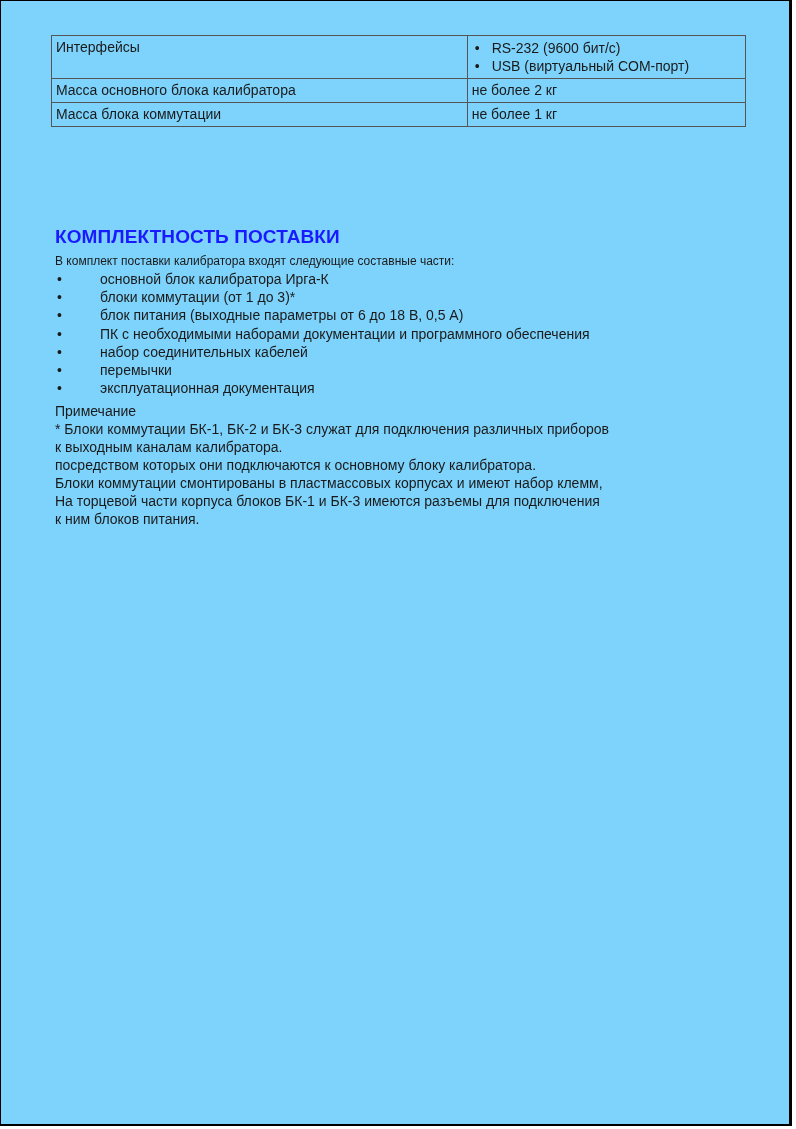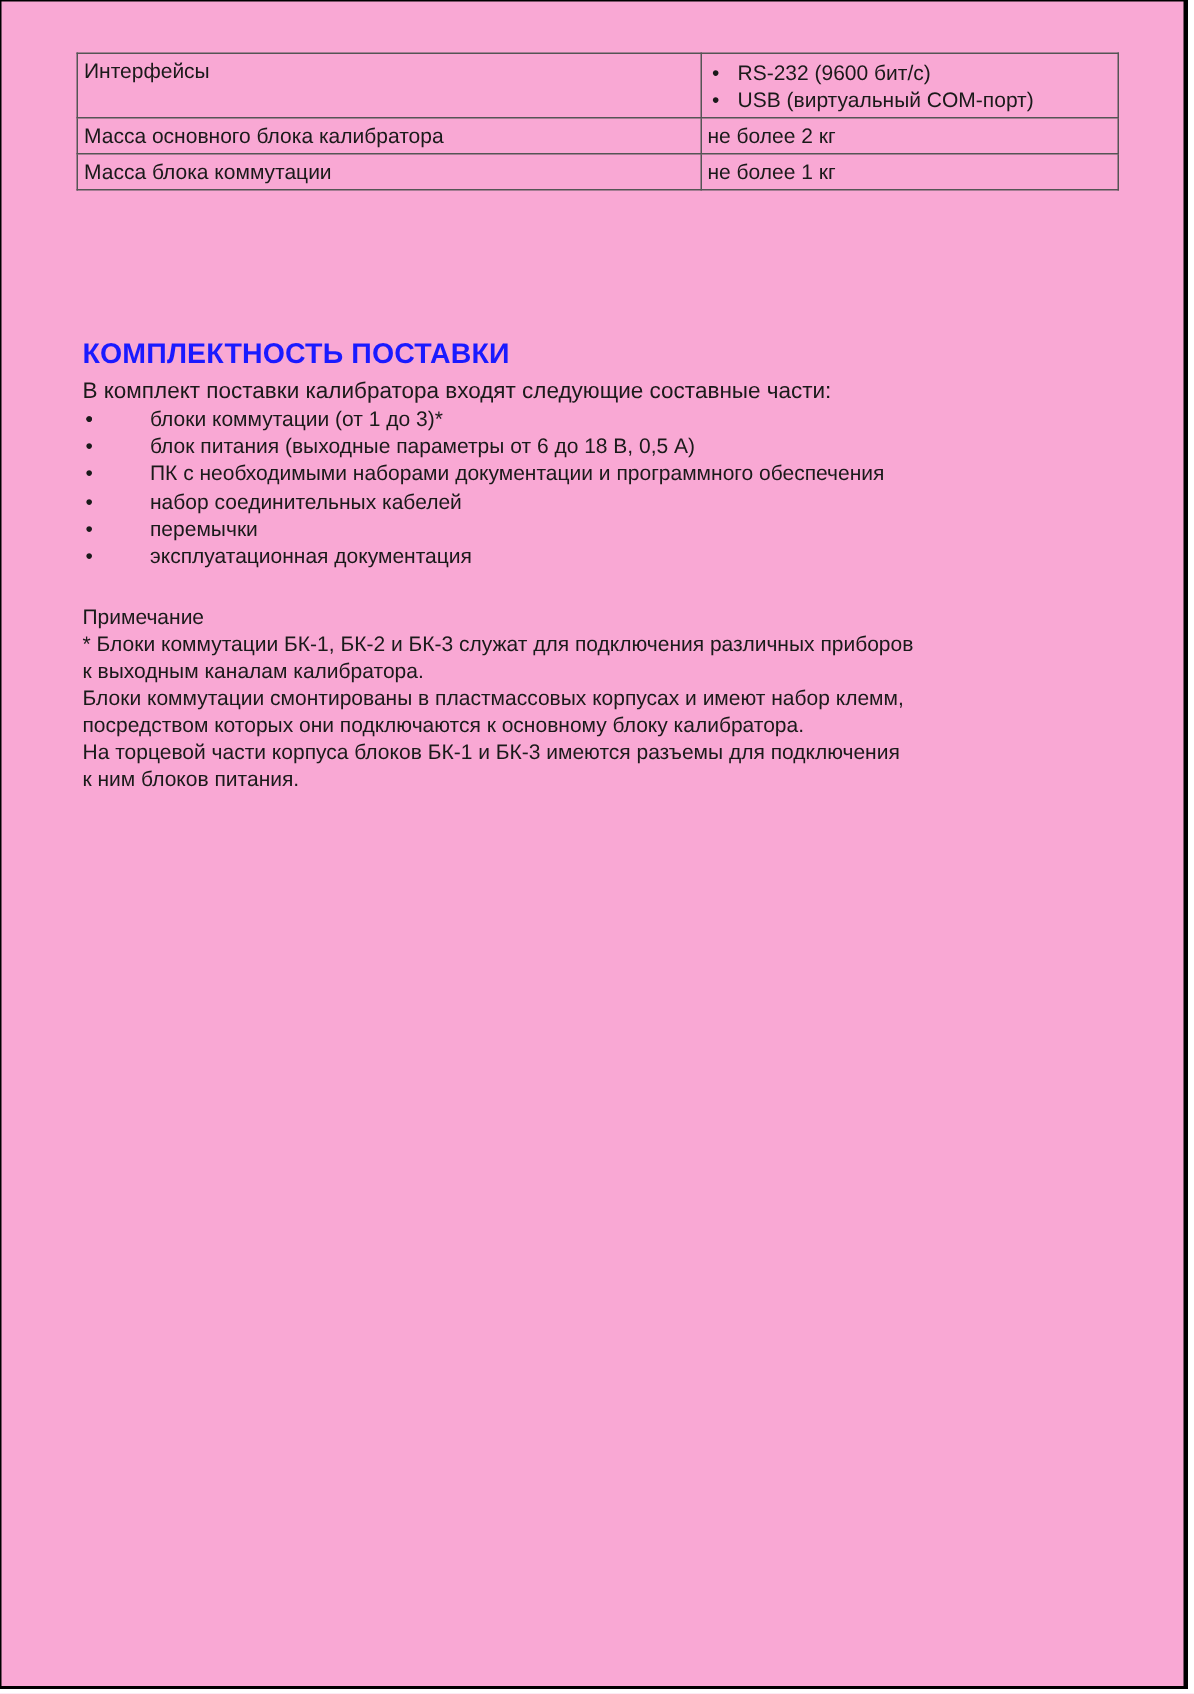--- a/index.html
+++ b/index.html
@@ -19,21 +19,21 @@
     position: absolute;
     left: 0;
     top: 0;
     width: 792px;
     height: 1126px;
     border-left: 1px solid #000;
     border-top: 1px solid #000;
     border-right: 3px solid #000;
     border-bottom: 2px solid #000;
     box-sizing: border-box;
-    background: #f9a8d4;
+    background: #7dd3fc;
   }
   .specs-table {
     position: absolute;
     left: 50px;
     top: 34px;
     width: 695px;
     border-collapse: collapse;
     font-size: 14px;
     line-height: 17px;
   }
@@ -72,21 +72,21 @@
     font-size: 19px;
     font-weight: bold;
     color: #1a1aff;
     letter-spacing: 0.1px;
     margin: 0;
   }
   .intro {
     position: absolute;
     left: 54px;
     top: 251px;
-    font-size: 15px;
+    font-size: 12px;
     line-height: 18px;
     margin: 0;
   }
   .parts-list {
     position: absolute;
     left: 54px;
     top: 269px;
     list-style: none;
     margin: 0;
     padding: 0;
@@ -145,32 +145,32 @@
       <td class="value-cell">не более 1 кг</td>
     </tr>
   </tbody>
     </table>
 
   <h2 class="section-title">КОМПЛЕКТНОСТЬ ПОСТАВКИ</h2>
 
   <p class="intro">В комплект поставки калибратора входят следующие составные части:</p>
 
   <ul class="parts-list">
-    <li><span class="dot">•</span></li>
+    <li><span class="dot">•</span><span>основной блок калибратора Ирга-К</span></li>
     <li><span class="dot">•</span><span>блоки коммутации (от 1 до 3)*</span></li>
     <li><span class="dot">•</span><span>блок питания (выходные параметры от 6 до 18 В, 0,5 А)</span></li>
     <li><span class="dot">•</span><span>ПК с необходимыми наборами документации и программного обеспечения</span></li>
     <li><span class="dot">•</span><span>набор соединительных кабелей</span></li>
     <li><span class="dot">•</span><span>перемычки</span></li>
     <li><span class="dot">•</span><span>эксплуатационная документация</span></li>
   </ul>
 
   <div class="note">
     <div>Примечание</div>
     <div>* Блоки коммутации БК-1, БК-2 и БК-3 служат для подключения различных приборов</div>
     <div>к выходным каналам калибратора.</div>
+    <div>посредством которых они подключаются к основному блоку калибратора.</div>
     <div>Блоки коммутации смонтированы в пластмассовых корпусах и имеют набор клемм,</div>
-    <div>посредством которых они подключаются к основному блоку калибратора.</div>
     <div>На торцевой части корпуса блоков БК-1 и БК-3 имеются разъемы для подключения</div>
     <div>к ним блоков питания.</div>
   </div>
 
 </div>
 
 </body></html>

